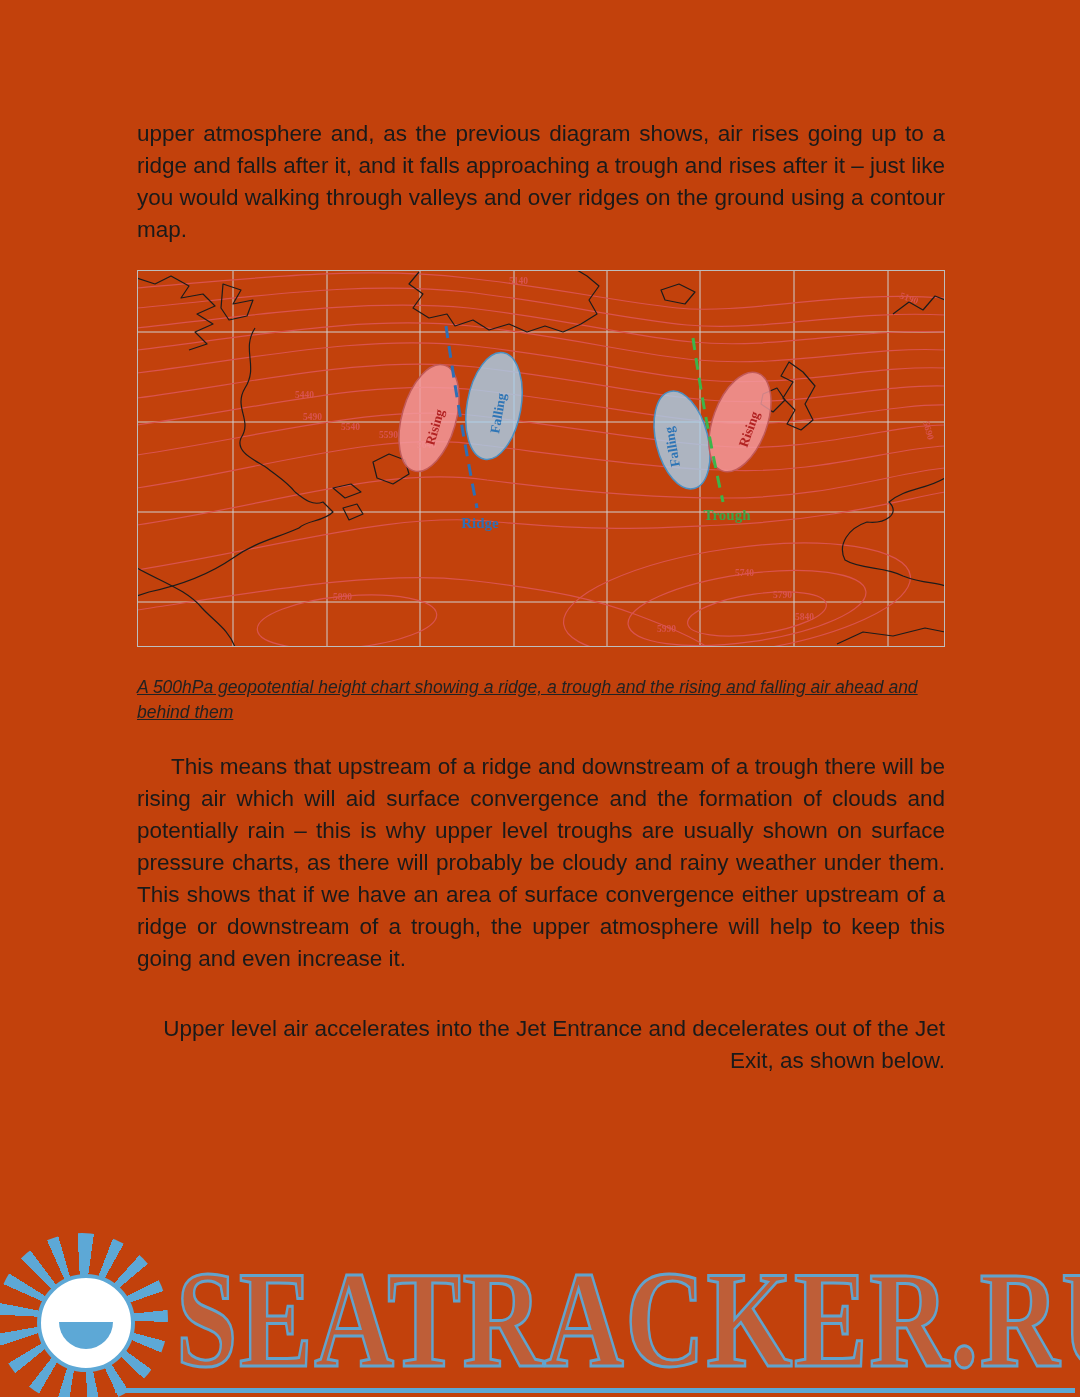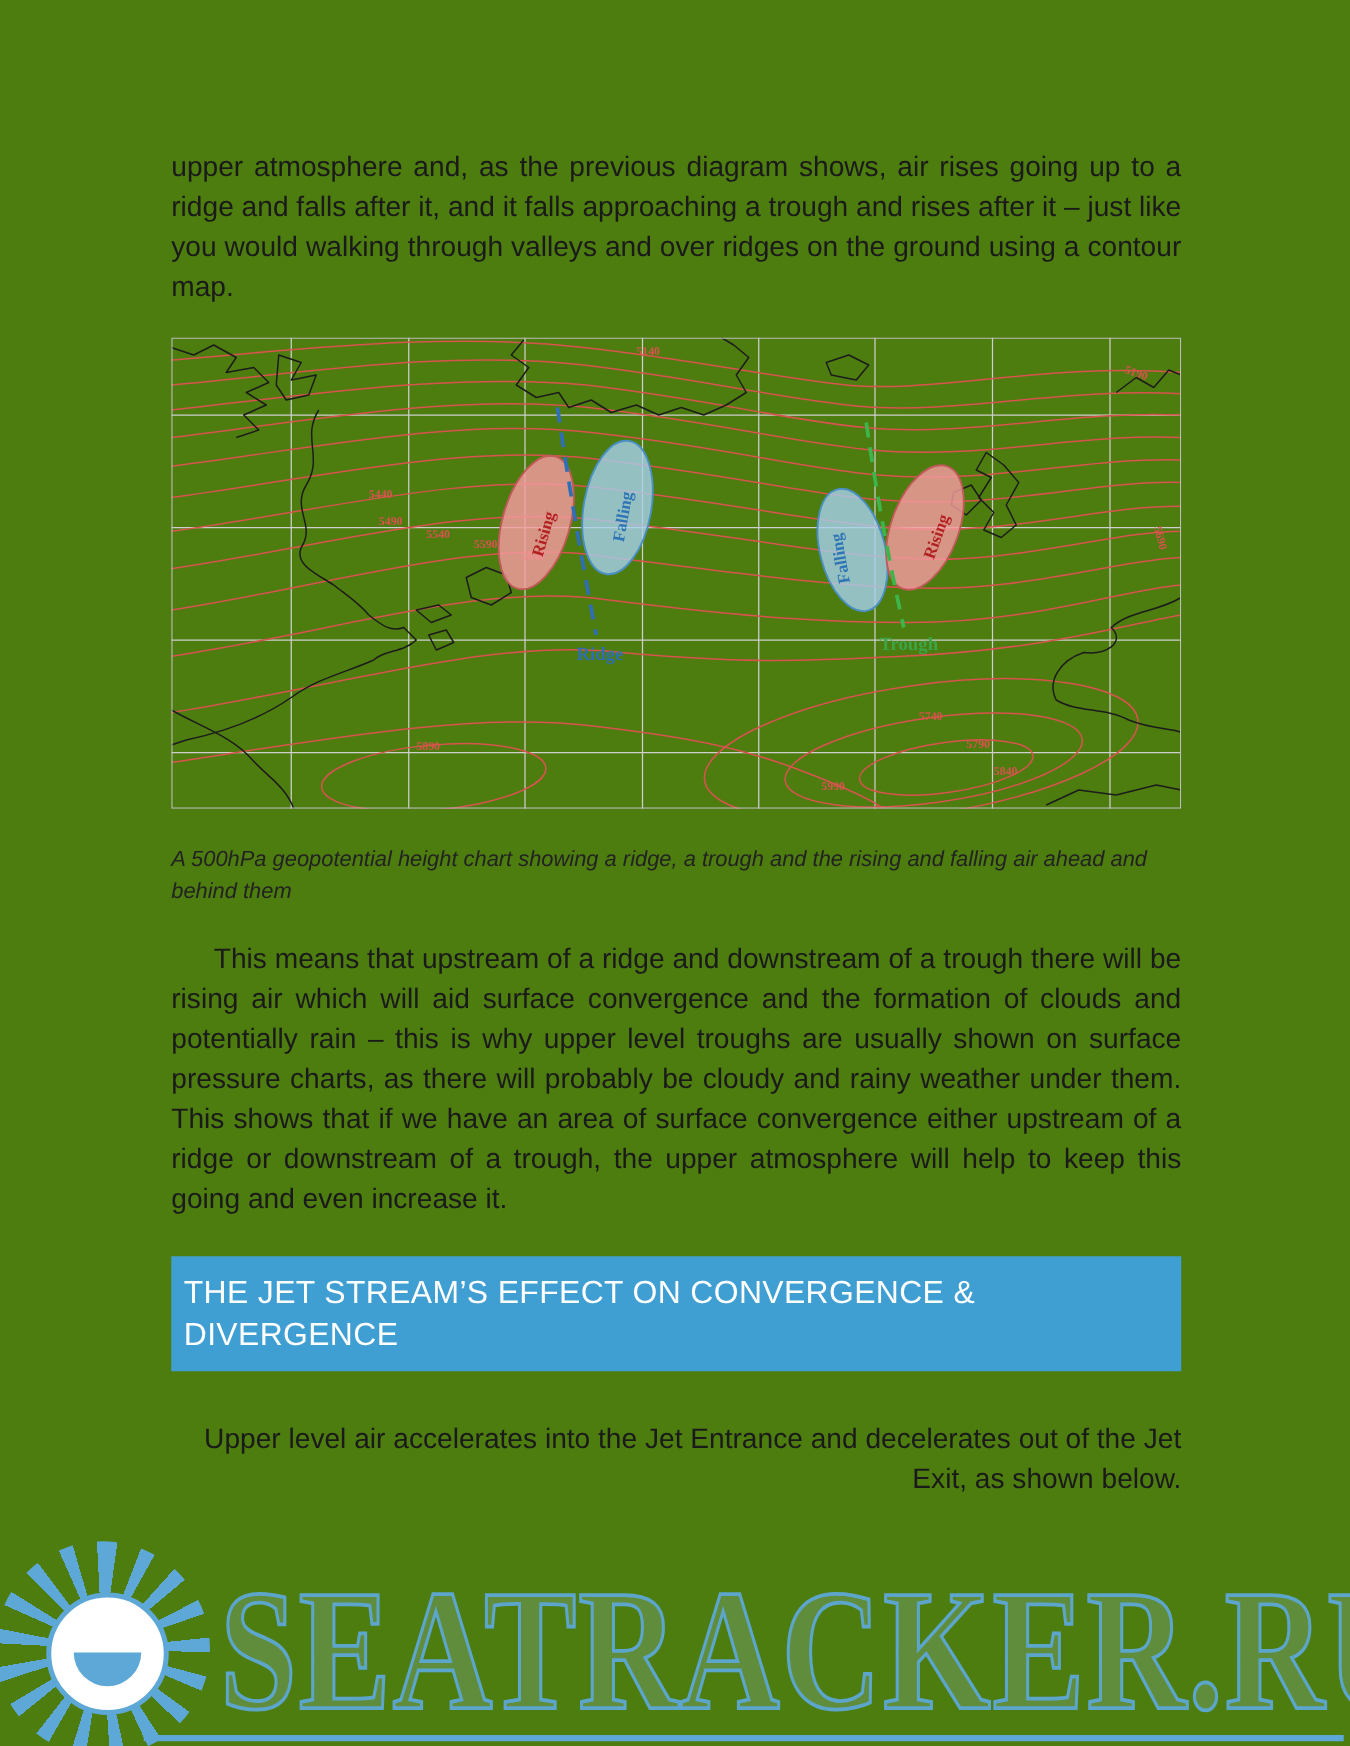--- a/index.html
+++ b/index.html
@@ -1,32 +1,32 @@
 <!DOCTYPE html>
 <html><head>
 <meta charset="utf-8">
 <style>
   html,body { margin:0; padding:0; background:#ffffff; }
   .page {
     position:relative; width:1080px; height:1397px;
-    background:#4d7c0f; overflow:hidden;
+    background:#c2410c; overflow:hidden;
     font-family:"Liberation Sans", sans-serif;
     color:#1a1a1a;
   }
   .content { position:absolute; left:137px; top:0; width:808px; }
   p { margin:0; }
   .body-text {
     font-size:22.5px; line-height:32px; text-align:justify;
     color:#1a1a1a;
   }
   .para1 { margin-top:118px; }
   .figure-wrap { margin-top:24px; width:808px; height:377px;font-family:Liberation Serif, serif; }
   .caption {
     margin-top:28px; font-size:17.5px; line-height:25px;
-    font-style:italic; color:#222; text-align:left;
+    font-style:italic; color:#222; text-align:left;text-decoration:underline;
   }
   .para2 { margin-top:26px; text-indent:34px; }
   .section-heading {
     margin-top:30px; background:#3f9ed2; color:#ffffff;
     font-size:25.5px; line-height:34px; padding:12px 10px;
     font-weight:400; letter-spacing:0.3px;
   }
   .para3 { margin-top:38px; text-align:right; }
 
   
@@ -164,24 +164,20 @@
         <text x="590" y="250" text-anchor="middle" font-size="15" font-weight="bold" fill="#3aa648">Trough</text>
 
         <rect x="0.5" y="0.5" width="807" height="376" stroke="#bdbdbd" fill="none"></rect>
       </svg>
     </div>
 
     <p class="caption">A 500hPa geopotential height chart showing a ridge, a trough and the rising and falling air ahead and behind them</p>
 
     <p class="body-text para2">This means that upstream of a ridge and downstream of a trough there will be rising air which will aid surface convergence and the formation of clouds and potentially rain – this is why upper level troughs are usually shown on surface pressure charts, as there will probably be cloudy and rainy weather under them. This shows that if we have an area of surface convergence either upstream of a ridge or downstream of a trough, the upper atmosphere will help to keep this going and even increase it.</p>
 
-    <div class="section-heading">
-      <span>THE JET STREAM’S EFFECT ON CONVERGENCE &amp;</span><br>
-      <span>DIVERGENCE</span>
-    </div>
 
     <p class="body-text para3">Upper level air accelerates into the Jet Entrance and decelerates out of the Jet Exit, as shown below.</p>
   </div>
 
   <div class="sun">
     <div class="sun-rays"></div>
     <div class="sun-core">
       <div class="sun-half"></div>
     </div>
   </div>

